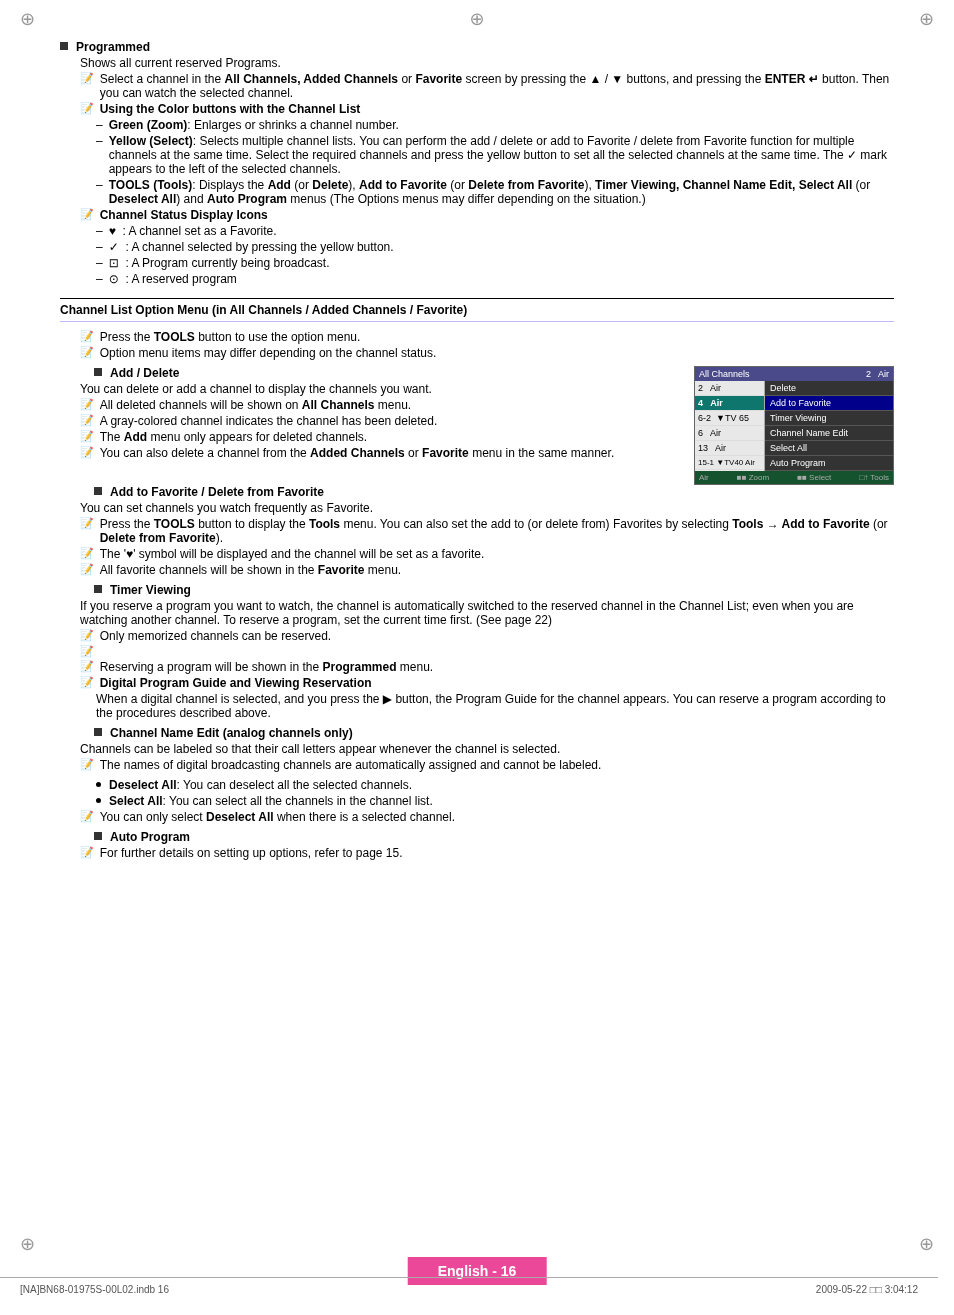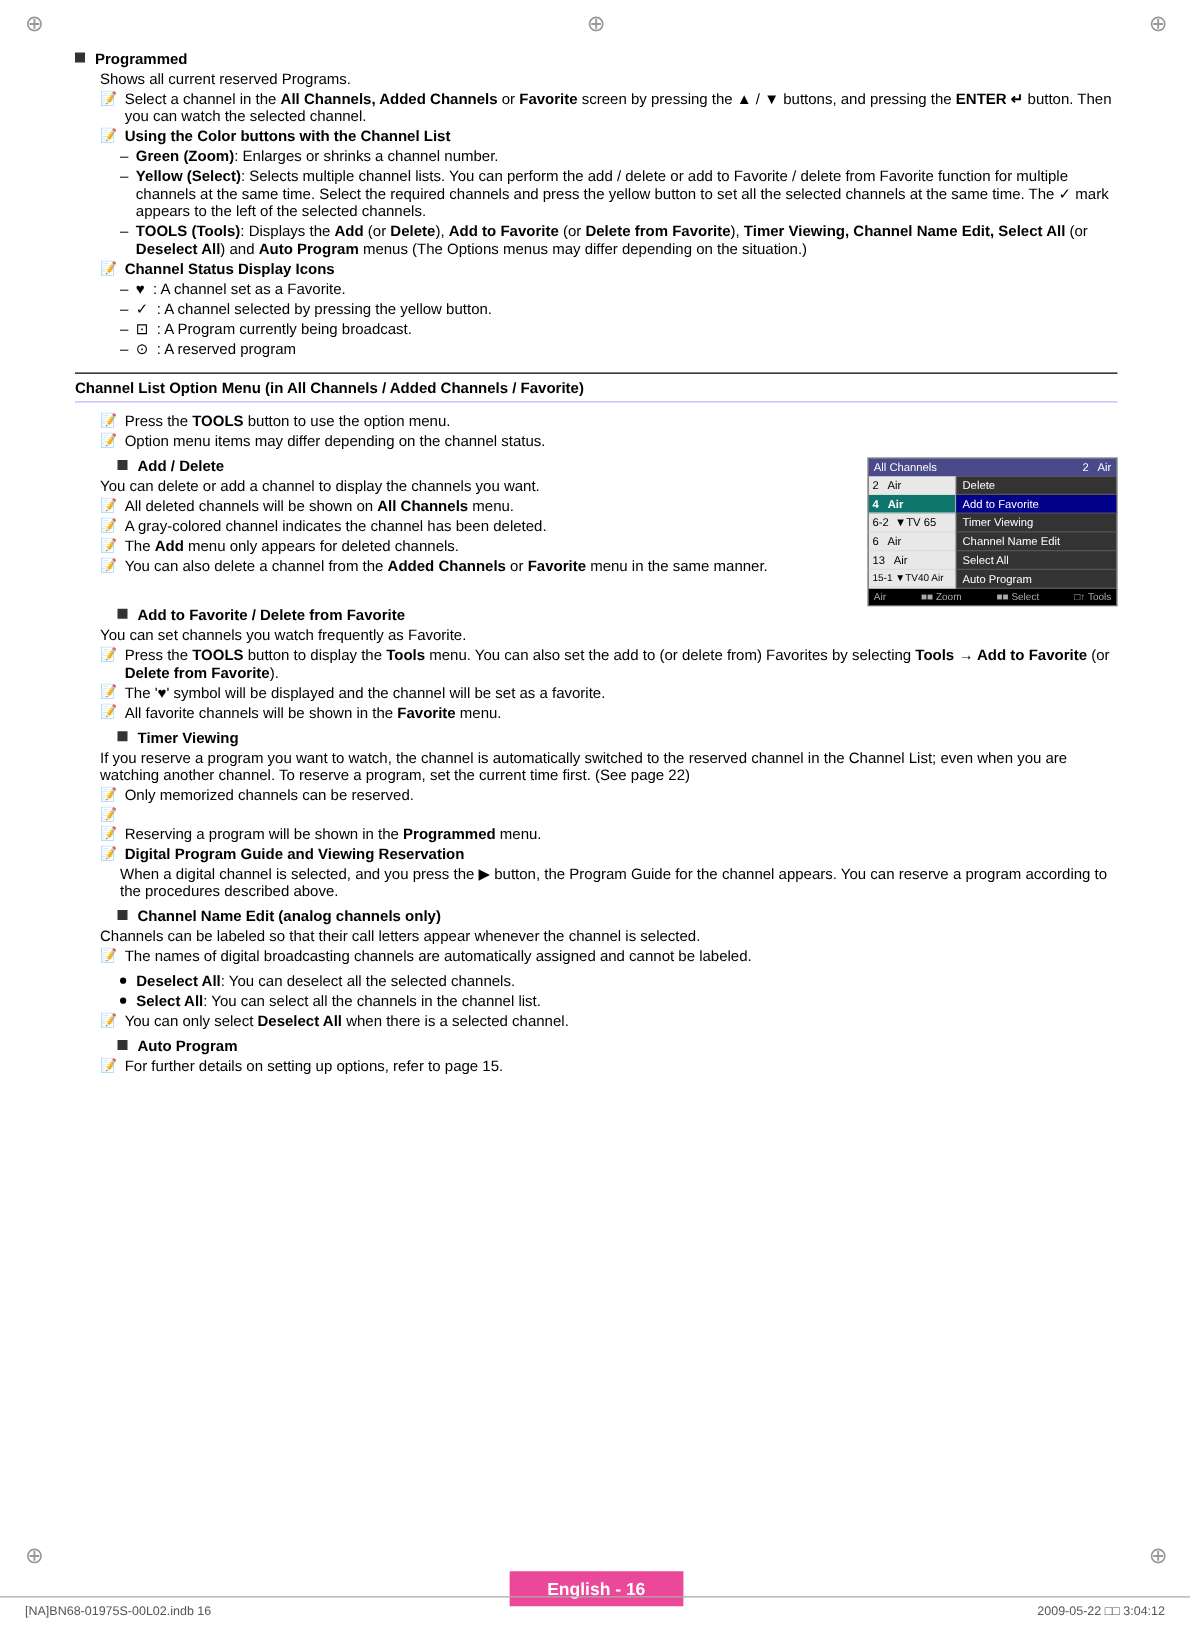--- a/index.html
+++ b/index.html
@@ -126,32 +126,32 @@
       background: #333;
     }
     .tv-menu-item {
       color: #fff;
       padding: 2px 5px;
       font-size: 9px;
       border-bottom: 1px solid #555;
     }
     .tv-menu-item.active { background: #00008b; }
     .tv-ui-footer {
-      background: #000000;
+      background: #14532d;
       color: #aaa;
       font-size: 8px;
       padding: 2px 4px;
       display: flex;
       justify-content: space-between;
     }
     .page-footer {
       position: absolute;
       bottom: 20px;
       left: 0;
-      right: 2px;
+      right: 16px;
       border-top: 1px solid #aaa;
       display: flex;
       justify-content: space-between;
       align-items: center;
       padding: 6px 20px 0 20px;
       font-size: 10px;
       color: #555;
     }
     .page-number-center {
       position: absolute;

